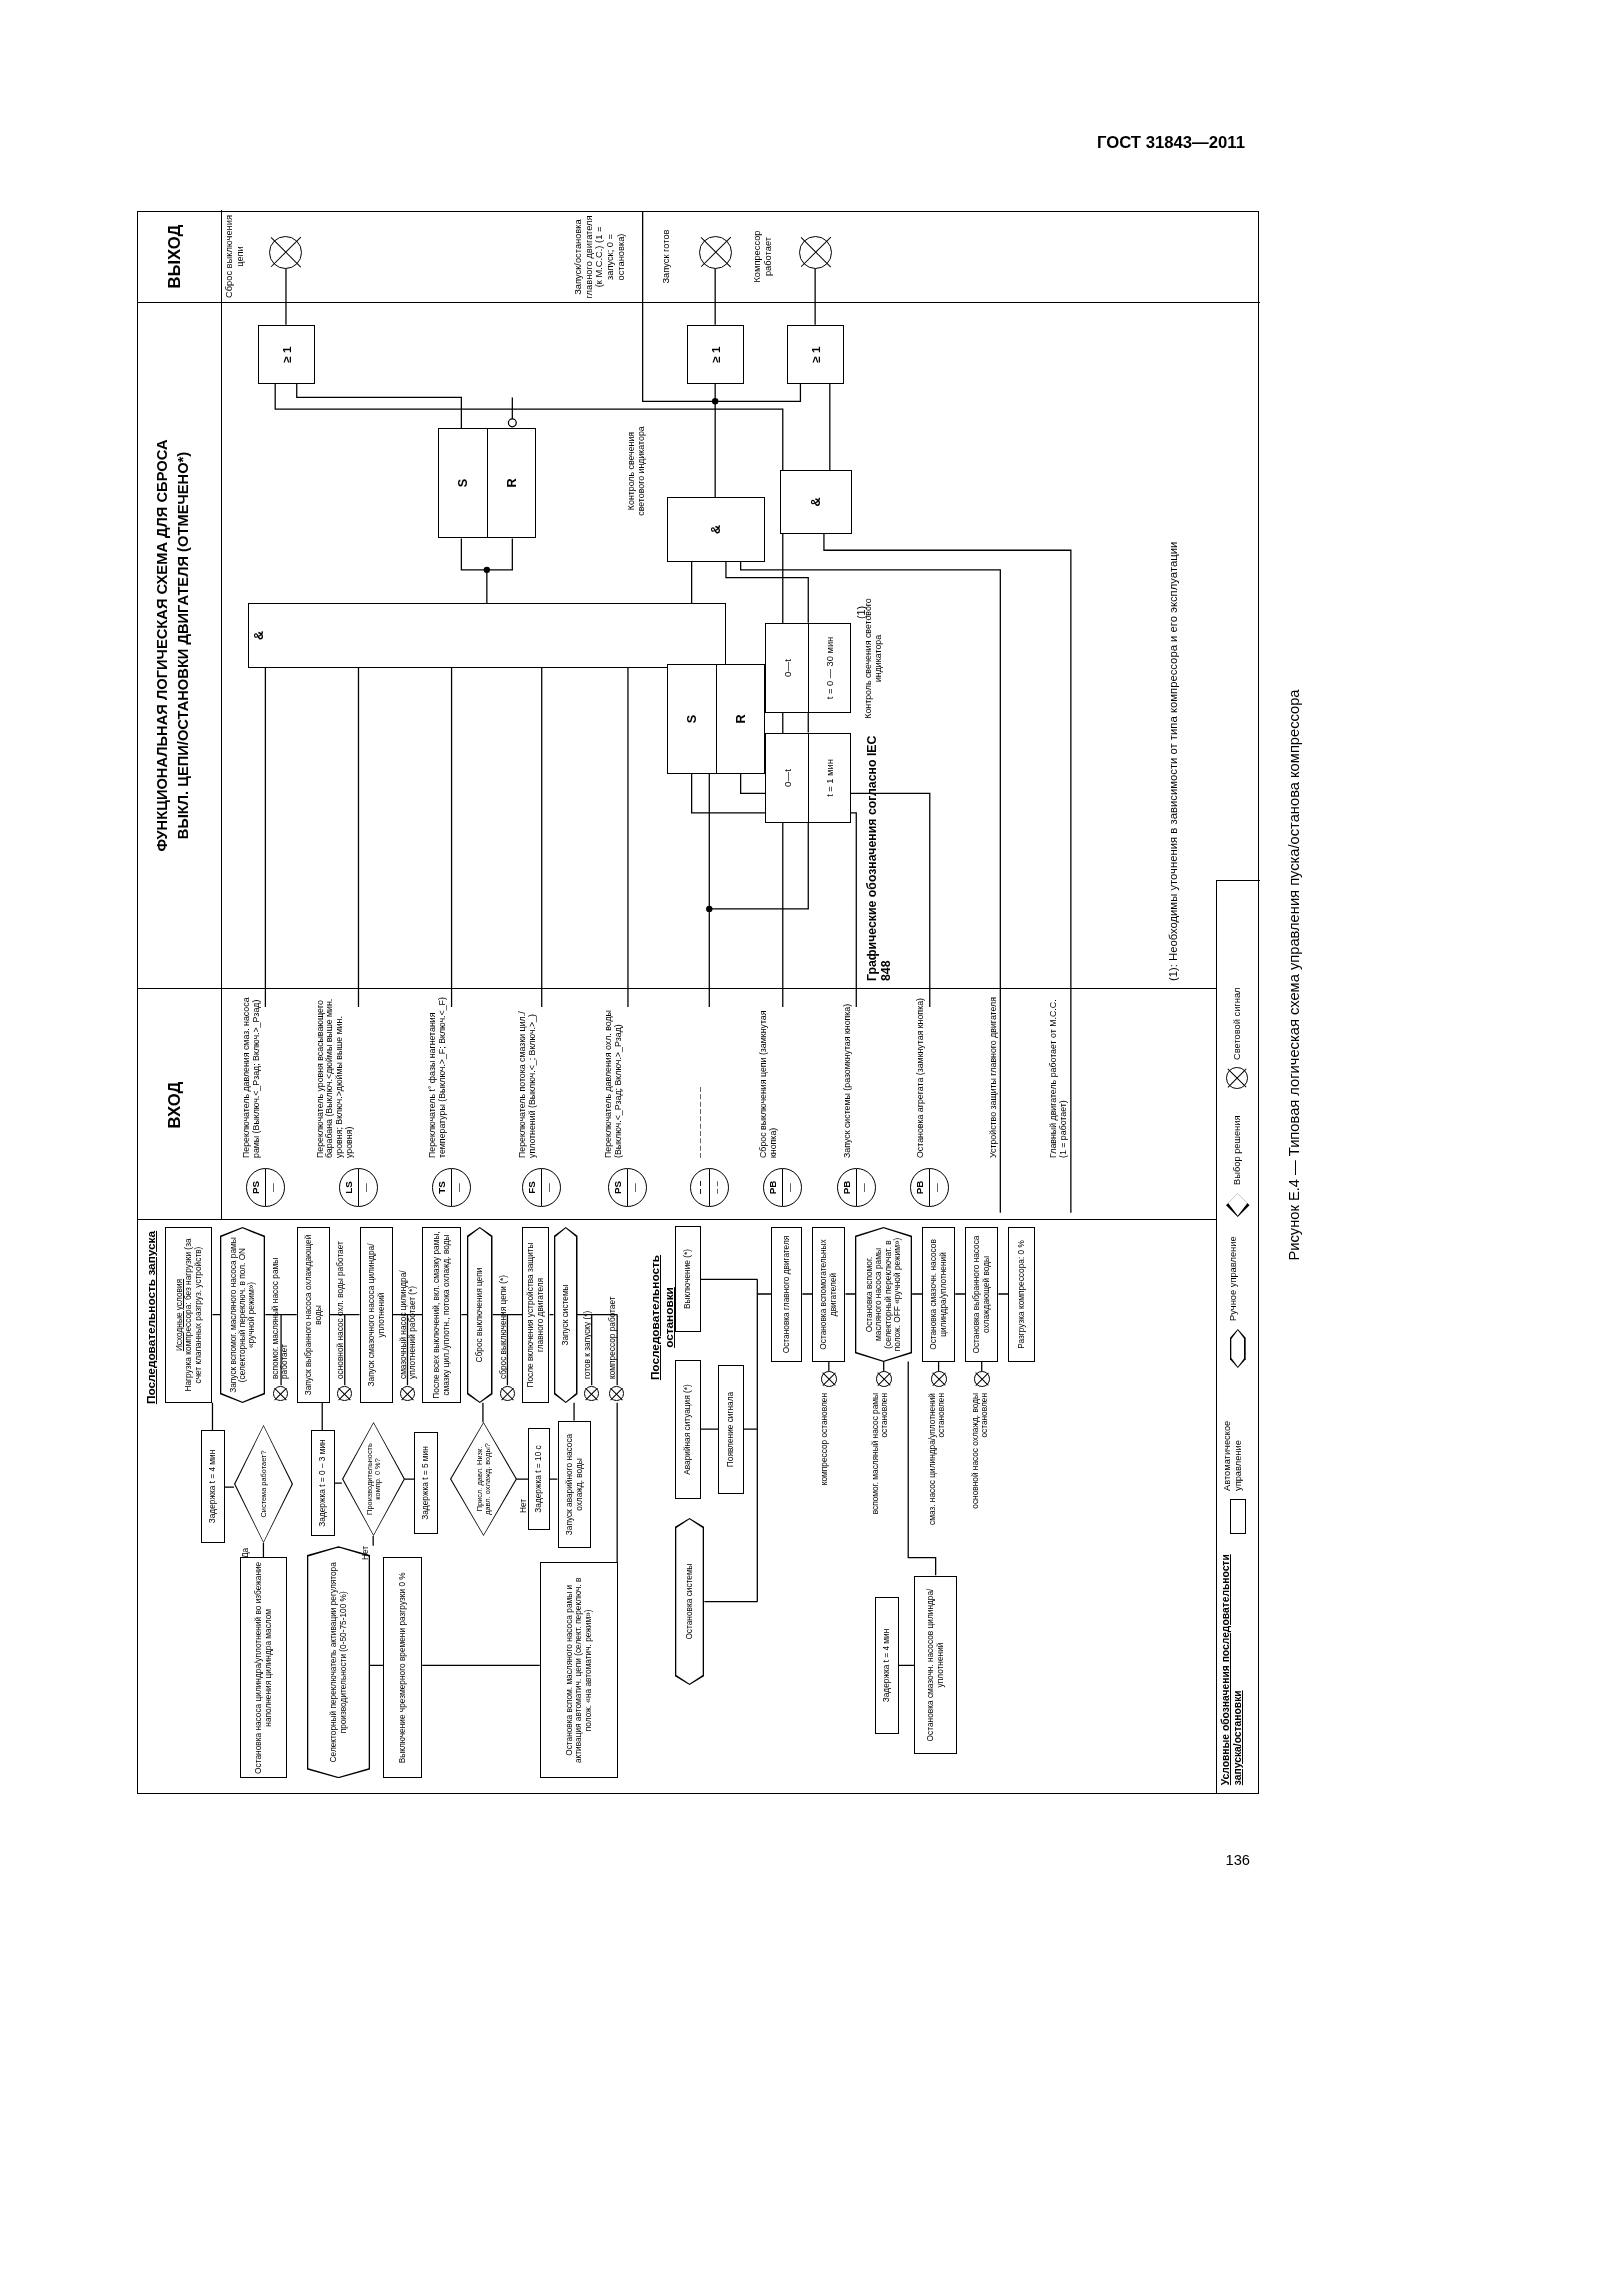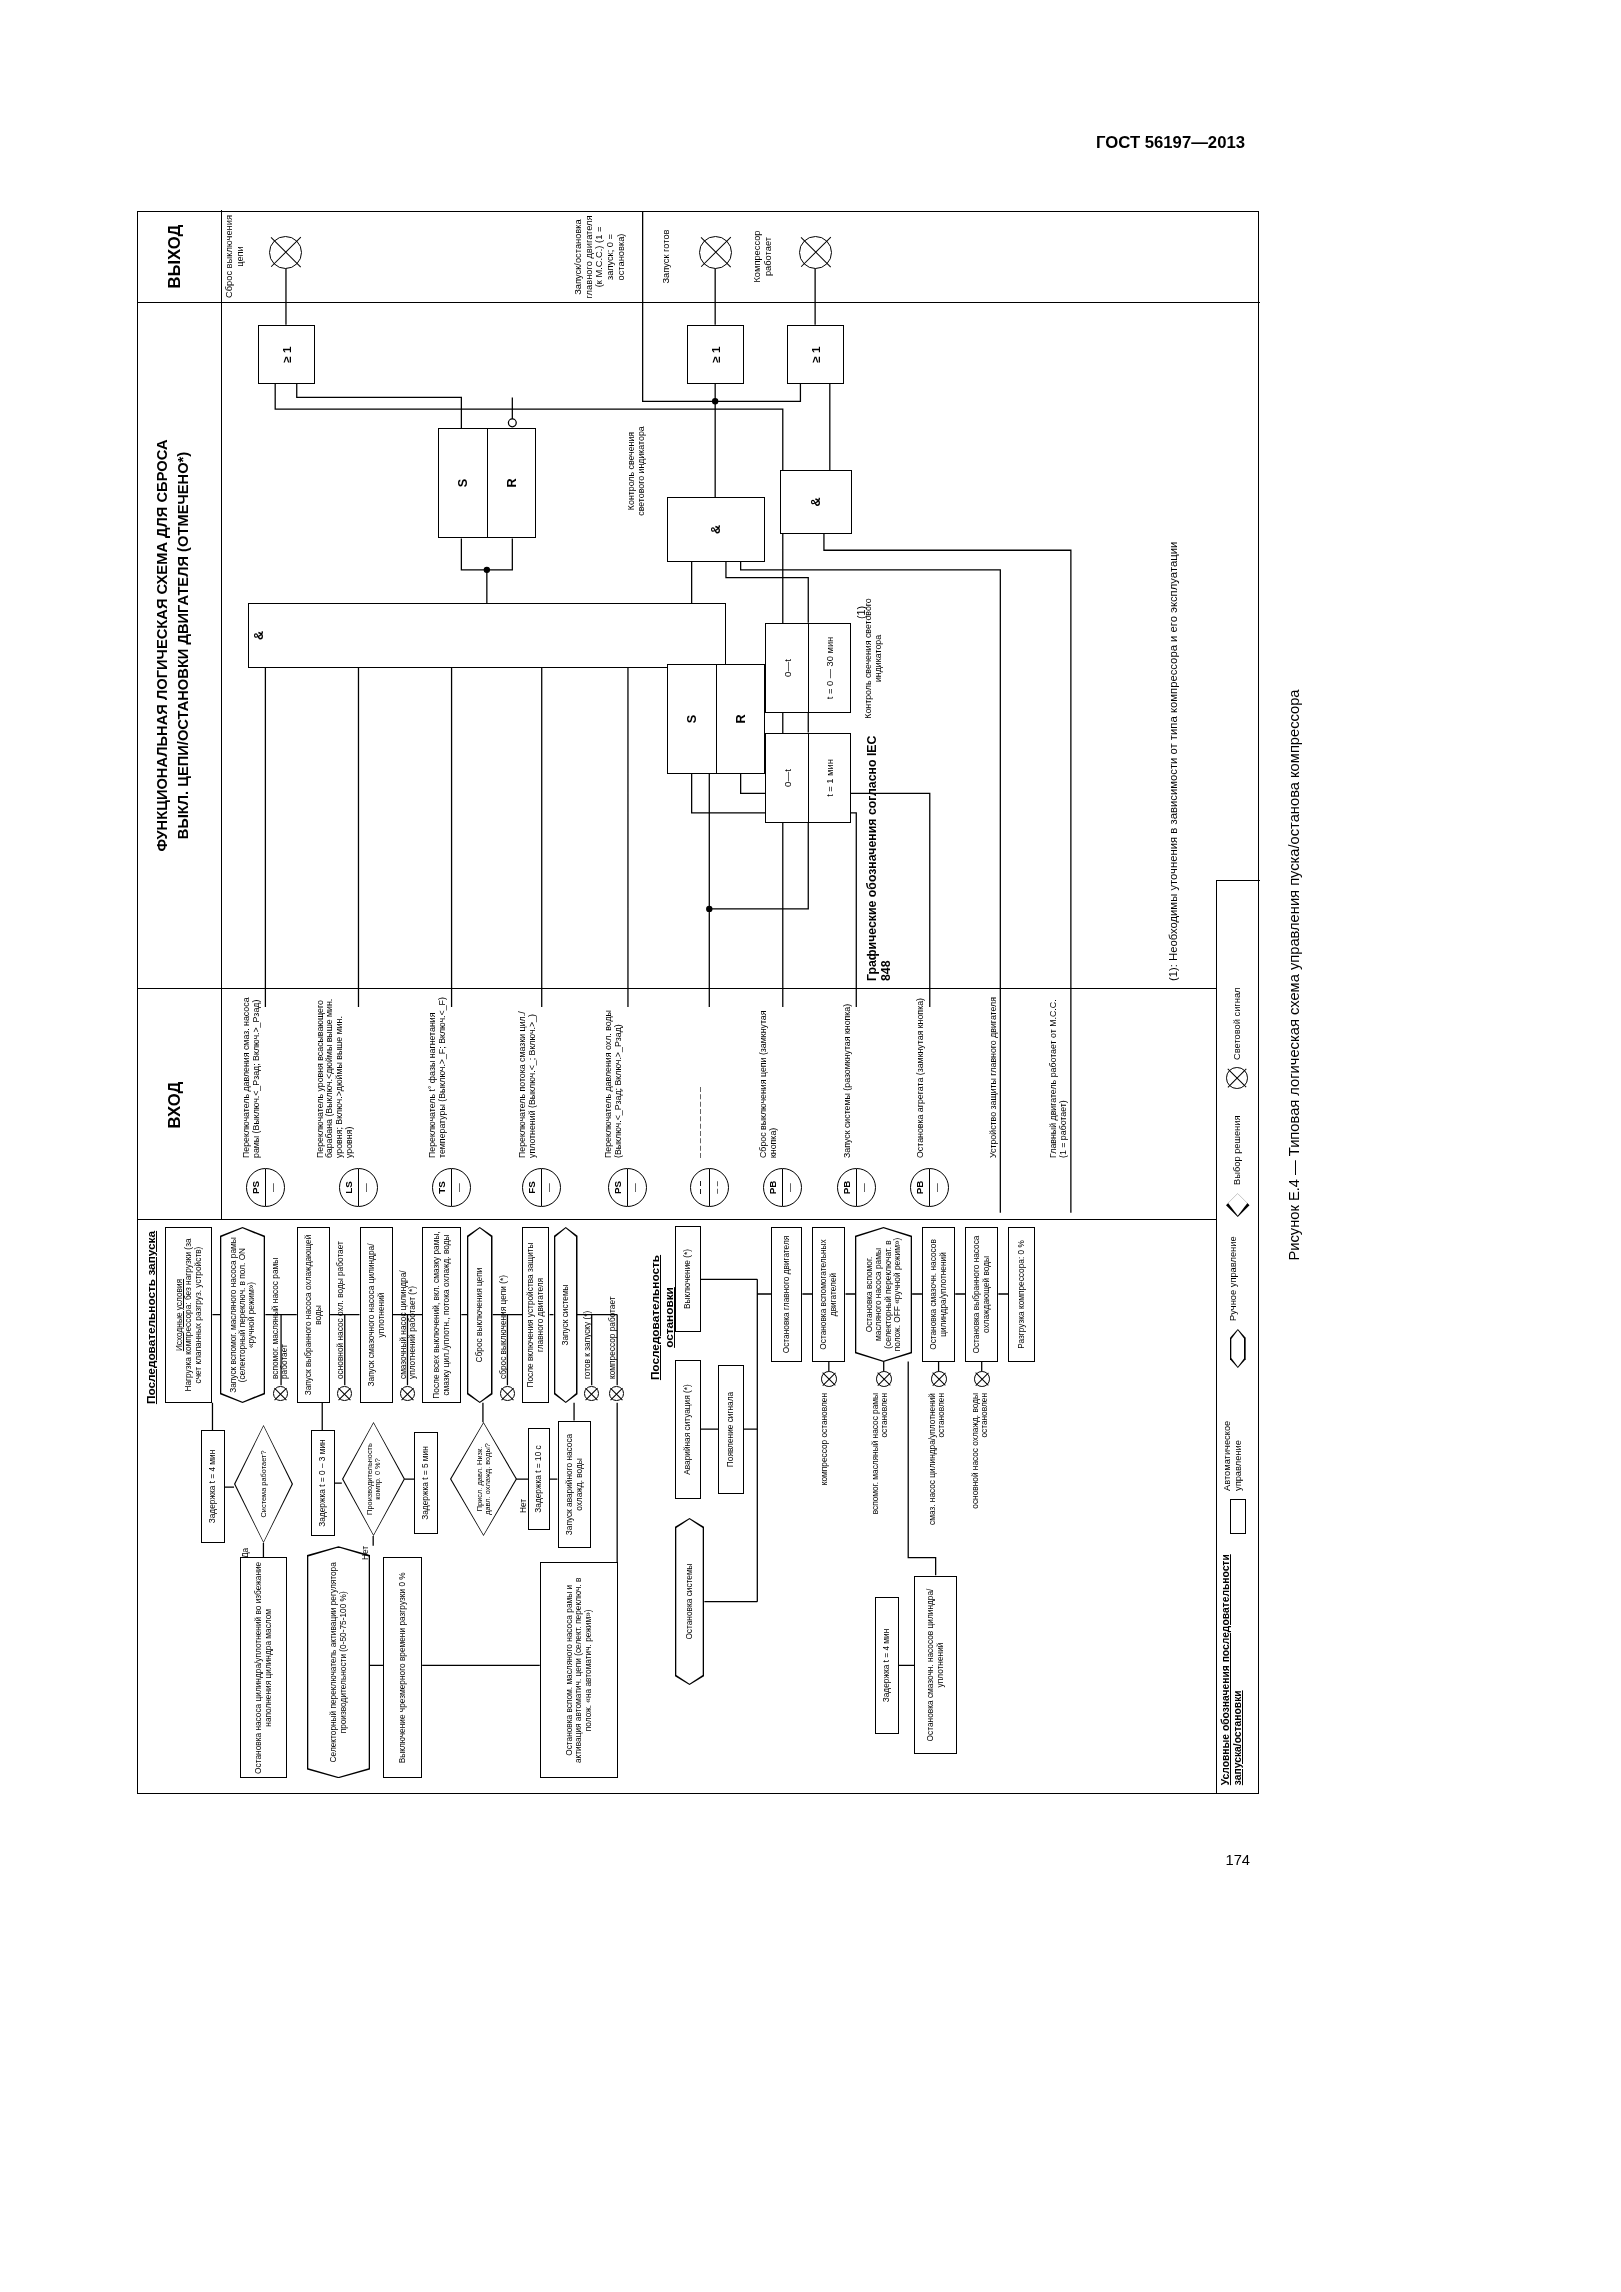--- a/index.html
+++ b/index.html
@@ -42,23 +42,23 @@
         text-align:center;font-size:7.4px;line-height:1.05;padding:0 13.7px;
         clip-path:polygon(50% 0,100% 50%,50% 100%,0 50%)}
   .seqtitle{position:absolute;font-size:11.8px;font-weight:bold;text-decoration:underline;text-align:center;z-index:2}
   .lamptxt{position:absolute;font-size:8.3px;line-height:1.1;z-index:2}
   .note{position:absolute;font-size:8.8px;line-height:1.15;text-align:center;z-index:2}
   .branchlbl{position:absolute;font-size:8.3px;z-index:3}
 </style>
 </head>
 <body>
 
-<div class="abs" style="left:1059px;top:133px;width:186px;text-align:right;font-size:16.7px;font-weight:bold">ГОСТ 56197—2013</div>
-
-<div class="abs" style="left:1191px;top:1852px;width:59px;text-align:right;font-size:14.7px">174</div>
+<div class="abs" style="left:1059px;top:133px;width:186px;text-align:right;font-size:16.7px;font-weight:bold">ГОСТ 31843—2011</div>
+
+<div class="abs" style="left:1191px;top:1852px;width:59px;text-align:right;font-size:14.7px">136</div>
 
 <div class="abs" style="left:951px;top:967px;width:686px;text-align:center;font-size:14.7px;transform:rotate(-90deg)">Рисунок Е.4 — Типовая логическая схема управления пуска/останова компрессора</div>
 
 <div class="fig">
 
   <svg class="wires" width="1583" height="1122" viewBox="0 0 1615 1145">
     <g stroke="#000" stroke-width="1.3" fill="none">
       <path d="M802 130 H1148 M802 225 H1148 M802 320 H1148 M802 412 H1148 M802 500 H1148 M802 583 H1148
                M902 583 V684 H990 M1082 684 H1102 M1194 684 H1240 V600 H1256
                M1214 356 H1248 V330 H1280 M1248 356 V382 H1280

